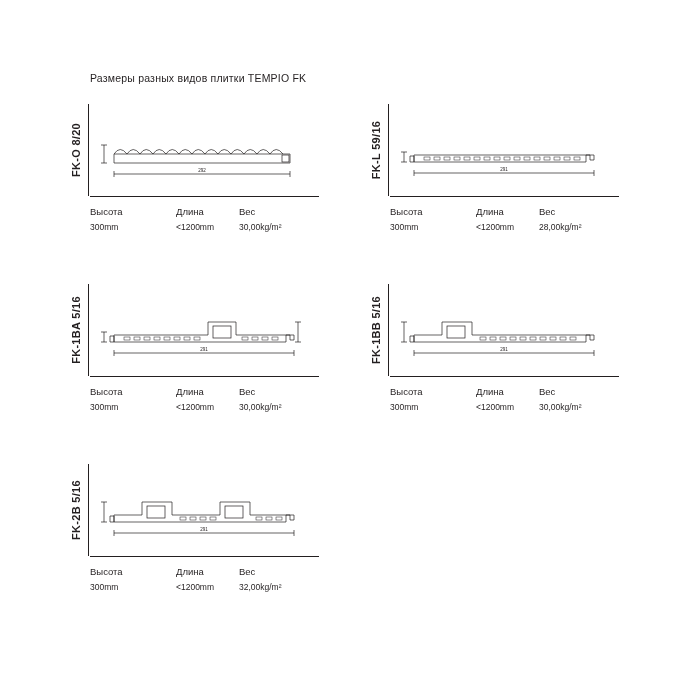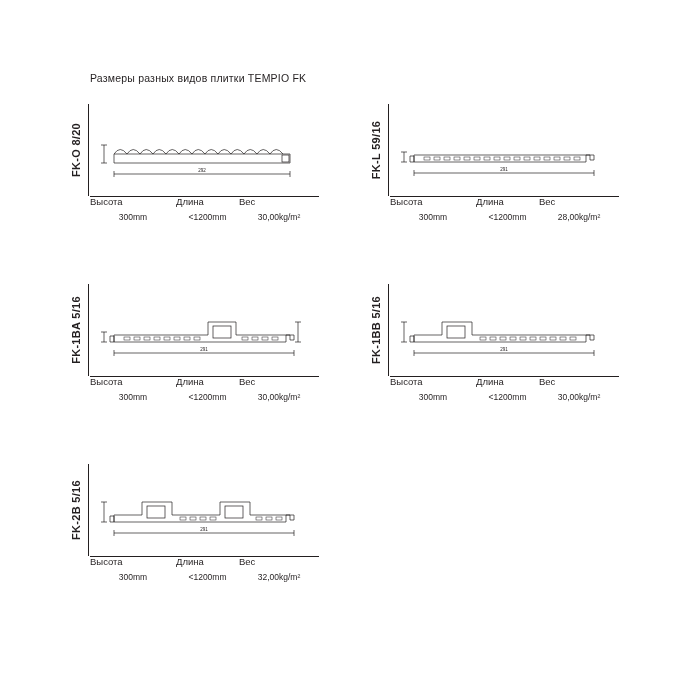--- a/index.html
+++ b/index.html
@@ -83,34 +83,35 @@
     background: #231f20;
   }
   .specs {
     position: absolute;
     left: 26px;
     top: 92px;
     width: 229px;
   }
   .spec-row {
     display: flex;
+    padding-top: 10px;
   }
   .spec-row.values {
     padding-top: 5px;
   }
   .spec-col {
     font-size: 9px;
     color: #231f20;
     white-space: nowrap;
   }
   .spec-col.c1 { width: 86px; }
   .spec-col.c2 { width: 63px; }
   .spec-col.c3 { width: 80px; }
   .spec-row.head .spec-col { font-size: 9.5px; }
-  .spec-row.values .spec-col { font-size: 8.5px; text-align: center; }
+  .spec-row.values .spec-col { font-size: 8.5px; }
 
   
   #card-0 { left: 64px;  top: 104px; }
   #card-1 { left: 364px; top: 104px; }
   #card-2 { left: 64px;  top: 284px; }
   #card-3 { left: 364px; top: 284px; }
   #card-4 { left: 64px;  top: 464px; }
 </style>
 </head>
 <body>

